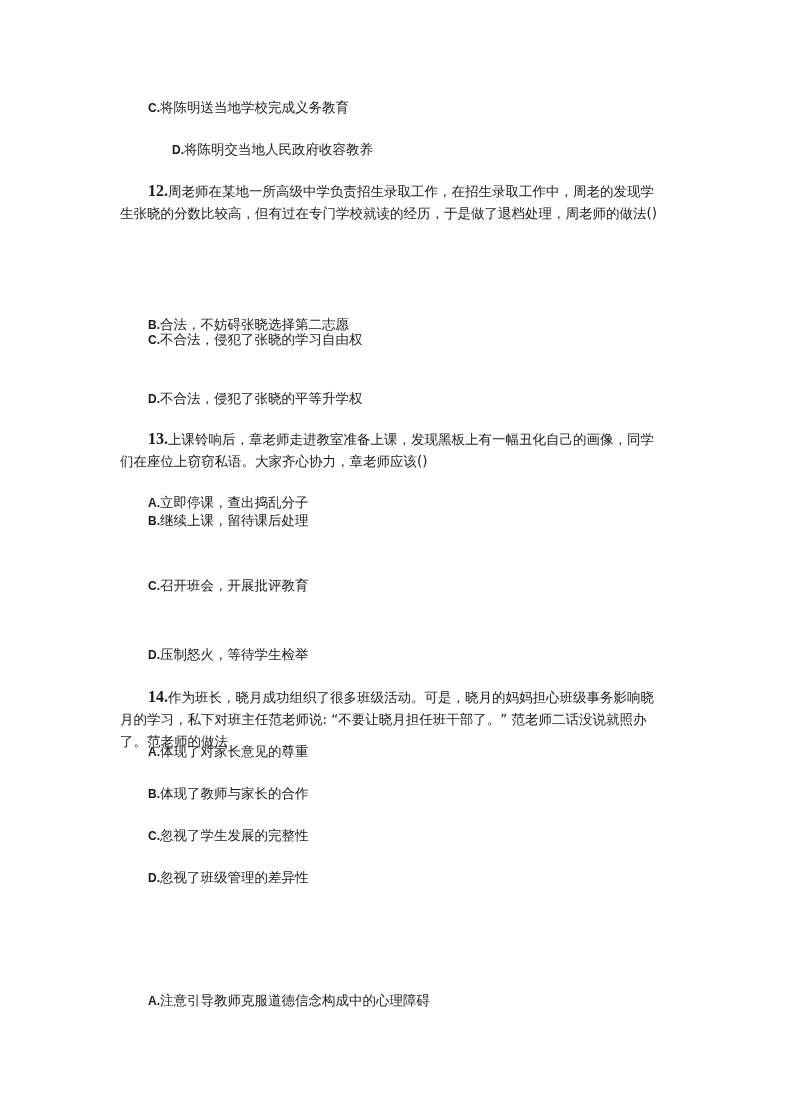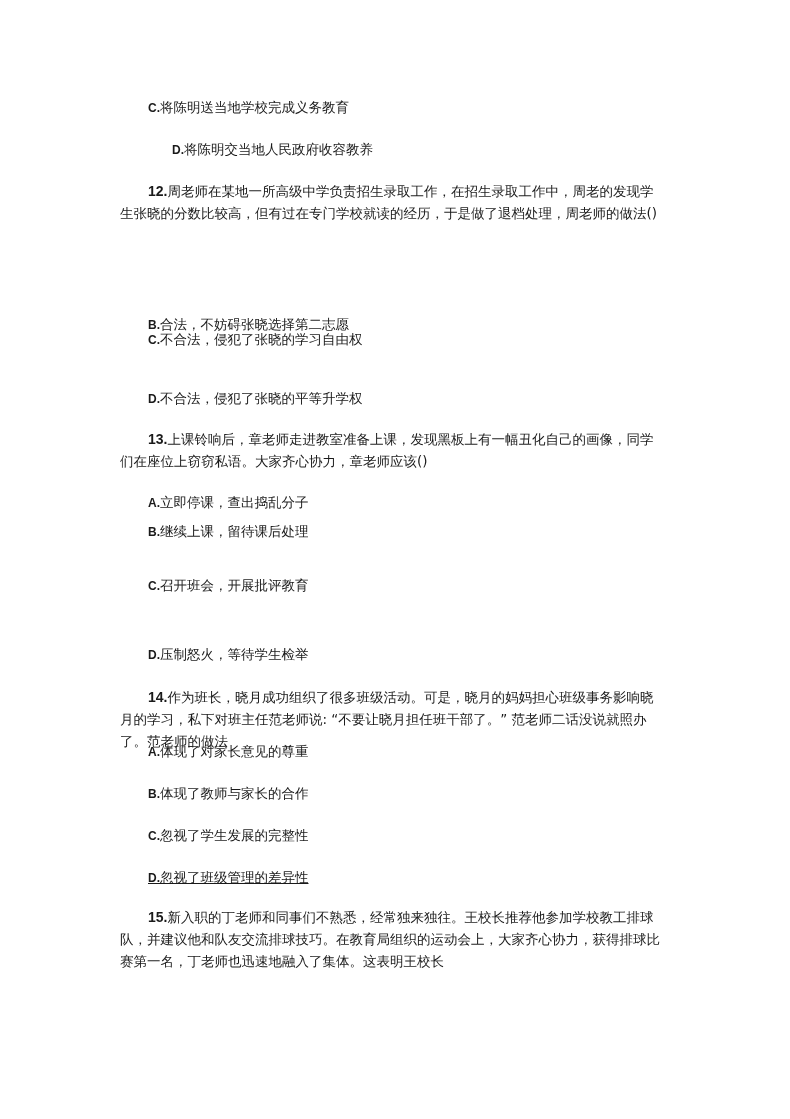--- a/index.html
+++ b/index.html
@@ -1,43 +1,43 @@
 <!DOCTYPE html>
 <html><head>
 <meta charset="utf-8">
 <style>
   html, body { margin:0; padding:0; background:#ffffff; }
   body { width:790px; height:1119px; position:relative; overflow:hidden;
          font-family:"DejaVu Sans", sans-serif; color:#1a1a1a; font-size:13.5px; }
   .page { position:absolute; left:0; top:0; width:790px; height:848px; }
   .line { position:absolute; left:148px; white-space:nowrap; line-height:20px; }
   .para { position:absolute; left:120px; width:542px; line-height:22px; text-indent:28px; }
-  .num { font-family:Liberation Sans, sans-serif; font-weight:bold; font-size:14px;text-align:right; }
+  .num { font-family:Liberation Serif, serif; font-weight:bold; font-size:16px;text-align:right; }
   .lbl { font-family:"Liberation Sans", sans-serif; font-weight:bold; font-size:12px; }
 </style>
 </head>
 <body>
 
 <div class="page">
 
   <div class="line" style="top:97px;"><span class="lbl">C.</span><span>将陈明送当地学校完成义务教育</span></div>
   <div class="line" style="top:139px;padding-left:24px;"><span class="lbl">D.</span><span>将陈明交当地人民政府收容教养</span></div>
 
   <div class="para" style="top:180px;"><span class="num">12.</span><span>周老师在某地一所高级中学负责招生录取工作，在招生录取工作中，周老的发现学生张晓的分数比较高，但有过在专门学校就读的经历，于是做了退档处理，周老师的做法()</span></div>
   <div class="line" style="top:314px;"><span class="lbl">B.</span><span>合法，不妨碍张晓选择第二志愿</span></div>
   <div class="line" style="top:329px;"><span class="lbl">C.</span><span>不合法，侵犯了张晓的学习自由权</span></div>
   <div class="line" style="top:388px;"><span class="lbl">D.</span><span>不合法，侵犯了张晓的平等升学权</span></div>
 
   <div class="para" style="top:428px;"><span class="num">13.</span><span>上课铃响后，章老师走进教室准备上课，发现黑板上有一幅丑化自己的画像，同学们在座位上窃窃私语。大家齐心协力，章老师应该()</span></div>
   <div class="line" style="top:492px;"><span class="lbl">A.</span><span>立即停课，查出捣乱分子</span></div>
-  <div class="line" style="top:521px;"><span class="lbl">B.</span><span>继续上课，留待课后处理</span></div>
+  <div class="line" style="top:510px;"><span class="lbl">B.</span><span>继续上课，留待课后处理</span></div>
   <div class="line" style="top:575px;"><span class="lbl">C.</span><span>召开班会，开展批评教育</span></div>
   <div class="line" style="top:617px;margin-top:27px;"><span class="lbl">D.</span><span>压制怒火，等待学生检举</span></div>
 
   <div class="para" style="top:657px;margin-top:29px;"><span class="num">14.</span><span>作为班长，晓月成功组织了很多班级活动。可是，晓月的妈妈担心班级事务影响晓月的学习，私下对班主任范老师说: “不要让晓月担任班干部了。” 范老师二话没说就照办了。范老师的做法</span></div>
   <div class="line" style="top:741px;"><span class="lbl">A.</span><span>体现了对家长意见的尊重</span></div>
   <div class="line" style="top:783px;"><span class="lbl">B.</span><span>体现了教师与家长的合作</span></div>
   <div class="line" style="top:825px;"><span class="lbl">C.</span><span>忽视了学生发展的完整性</span></div>
-  <div class="line" style="top:867px;text-decoration:underline;"><span class="lbl">D.</span><span>忽视了班级管理的差异性</span></div>
+  <div class="line" style="top:867px;"><span class="lbl">D.</span><span>忽视了班级管理的差异性</span></div>
 
-  <div class="para" style="top:906px;"><span class="num">15.</span><span>新入职的丁老师和同事们不熟悉，经常独来独往。王校长推荐他参加学校教工排球队，并建议他和队友交流排球技巧。在教育局组织的运动会上，大家齐心协力，获得排球比赛第一名，丁老师也迅速地融入了集体。这表明王校长</span></div>
+  <div class="line" style="top:990px;"><span class="lbl">A.</span><span>注意引导教师克服道德信念构成中的心理障碍</span></div>
 
 </div>
 
 </body></html>

